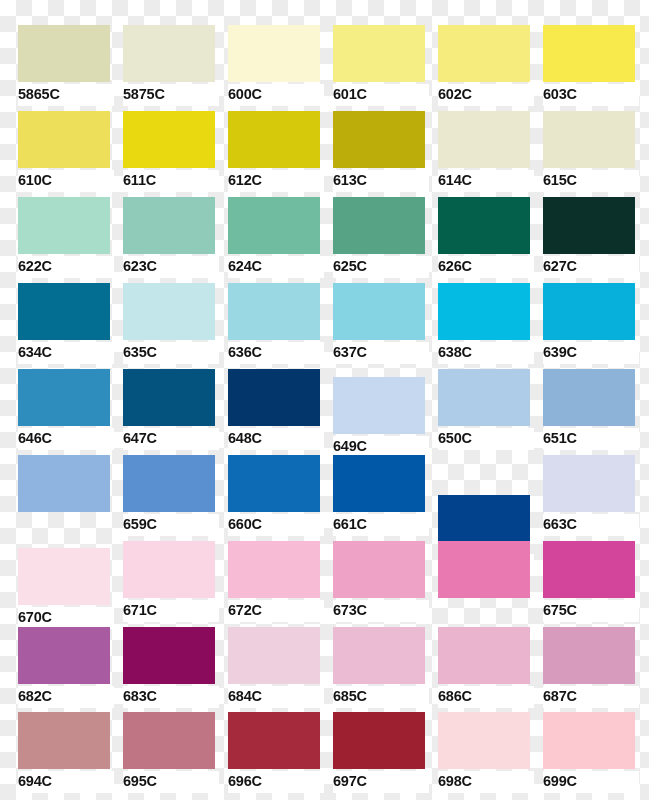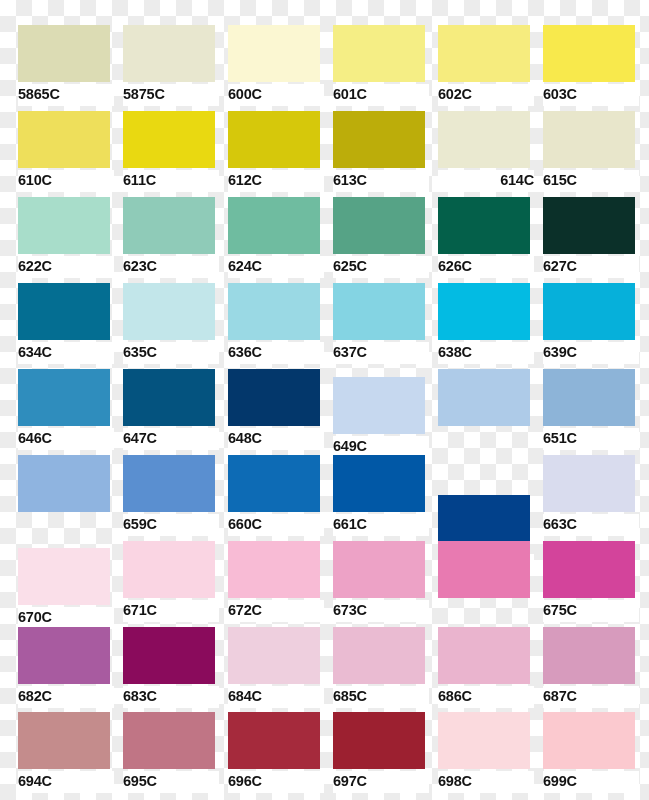--- a/index.html
+++ b/index.html
@@ -96,21 +96,21 @@
       <div class="swatch-label">611C</div>
     </div>
     <div class="swatch-cell" style="left: 210px; top: 111px;">
       <div class="swatch-chip" title="#d6c80b" style="background-color: rgb(214, 200, 11);"></div>
       <div class="swatch-label">612C</div>
     </div>
     <div class="swatch-cell" style="left: 315px; top: 111px;">
       <div class="swatch-chip" title="#bcad0a" style="background-color: rgb(188, 173, 10);"></div>
       <div class="swatch-label">613C</div>
     </div>
-    <div class="swatch-cell" style="left: 420px; top: 111px; text-align: right;">
+    <div class="swatch-cell" style="left: 420px; top: 111px;">
       <div class="swatch-chip" title="#eae9d0" style="background-color: rgb(234, 233, 208);"></div>
       <div class="swatch-label">614C</div>
     </div>
     <div class="swatch-cell" style="left: 525px; top: 111px;">
       <div class="swatch-chip" title="#e8e6cb" style="background-color: rgb(232, 230, 203);"></div>
       <div class="swatch-label">615C</div>
     </div>
     <div class="swatch-cell" style="left: 0px; top: 197px;">
       <div class="swatch-chip" title="#a8ddca" style="background-color: rgb(168, 221, 202);"></div>
       <div class="swatch-label">622C</div>
@@ -170,20 +170,21 @@
     <div class="swatch-cell" style="left: 210px; top: 369px;">
       <div class="swatch-chip" title="#03376b" style="background-color: rgb(3, 55, 107);"></div>
       <div class="swatch-label">648C</div>
     </div>
     <div class="swatch-cell" style="left: 315px; top: 377px;">
       <div class="swatch-chip" title="#c6d8ef" style="background-color: rgb(198, 216, 239);"></div>
       <div class="swatch-label">649C</div>
     </div>
     <div class="swatch-cell" style="left: 420px; top: 369px;">
       <div class="swatch-chip" title="#aecbe8" style="background-color: rgb(174, 203, 232);"></div>
+      <div class="swatch-label">650C</div>
     </div>
     <div class="swatch-cell" style="left: 525px; top: 369px;">
       <div class="swatch-chip" title="#8db4d8" style="background-color: rgb(141, 180, 216);"></div>
       <div class="swatch-label">651C</div>
     </div>
     <div class="swatch-cell" style="left: 0px; top: 455px;">
       <div class="swatch-chip" title="#8fb4e0" style="background-color: rgb(143, 180, 224);"></div>
     </div>
     <div class="swatch-cell" style="left: 105px; top: 455px;">
       <div class="swatch-chip" title="#5a8fd0" style="background-color: rgb(90, 143, 208);"></div>

